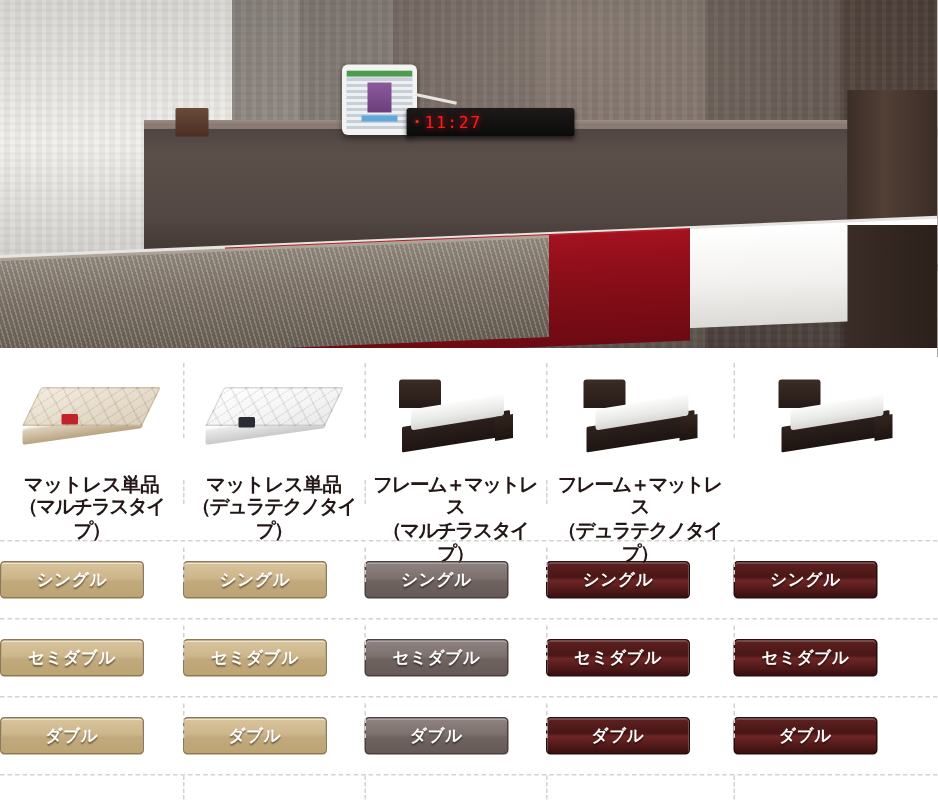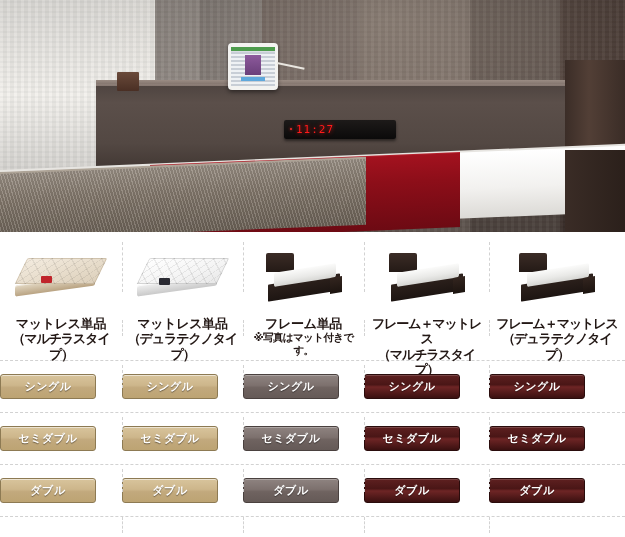--- a/index.html
+++ b/index.html
@@ -67,23 +67,23 @@
   .ts-cols{position:absolute;left:0;top:5px;width:44px;height:34px;
     background:
       repeating-linear-gradient(0deg,#c8ced6 0 2px,#eef1f4 2px 4px);}
   .ts-center{position:absolute;left:14px;top:8px;width:16px;height:20px;
     background:linear-gradient(180deg,#8d5a9c,#6a3f7a);}
   .ts-bar{position:absolute;left:10px;top:30px;width:24px;height:4px;background:#5fa8dc;}
   .tablet-cord{position:absolute;left:277px;top:62px;width:28px;height:2px;
     background:#e9e6e0;transform:rotate(12deg);transform-origin:left center;}
 
   
-  .clock{position:absolute;left:284px;top:72px;width:112px;height:19px;
+  .clock{position:absolute;left:271px;top:72px;width:112px;height:19px;
     background:linear-gradient(180deg,#1d1a19 0%,#0b0a0a 100%);
-    border-radius:2px;box-shadow:0 2px 3px rgba(0,0,0,.5);margin-top:48px;}
+    border-radius:2px;box-shadow:0 2px 3px rgba(0,0,0,.5);}
   .clock-led{position:absolute;left:12px;top:4px;
     font-family:"DejaVu Sans Mono","Liberation Mono",monospace;
     font-size:11px;color:#ff1a1a;letter-spacing:1px;line-height:11px;
     text-shadow:0 0 4px rgba(255,20,20,.9);}
   .clock-dot{position:absolute;left:6px;top:8px;width:2px;height:2px;border-radius:50%;
     background:#ff2a2a;box-shadow:0 0 3px #ff2a2a;}
   .clock-right{position:absolute;left:117px;top:72px;width:22px;height:19px;
     background:linear-gradient(180deg,#6a4a3a,#4a2f24);border-radius:1px;}
 
   
@@ -306,27 +306,20 @@
       <div class="col">
         <div class="vsep"></div>
         <div class="label-cell">
           <span class="l1">マットレス単品</span>
           <span class="l2">（デュラテクノタイプ）</span>
         </div>
       </div>
       <div class="col">
         <div class="vsep"></div>
         <div class="label-cell">
-          <span class="l1">フレーム単品</span>
-          <span class="note">※写真はマット付きです。</span>
-        </div>
-      </div>
-      <div class="col">
-        <div class="vsep"></div>
-        <div class="label-cell">
           <span class="l2">フレーム＋マットレス</span>
           <span class="l2">（マルチラスタイプ）</span>
         </div>
       </div>
       <div class="col">
         <div class="vsep"></div>
         <div class="label-cell">
           <span class="l2">フレーム＋マットレス</span>
           <span class="l2">（デュラテクノタイプ）</span>
         </div>

